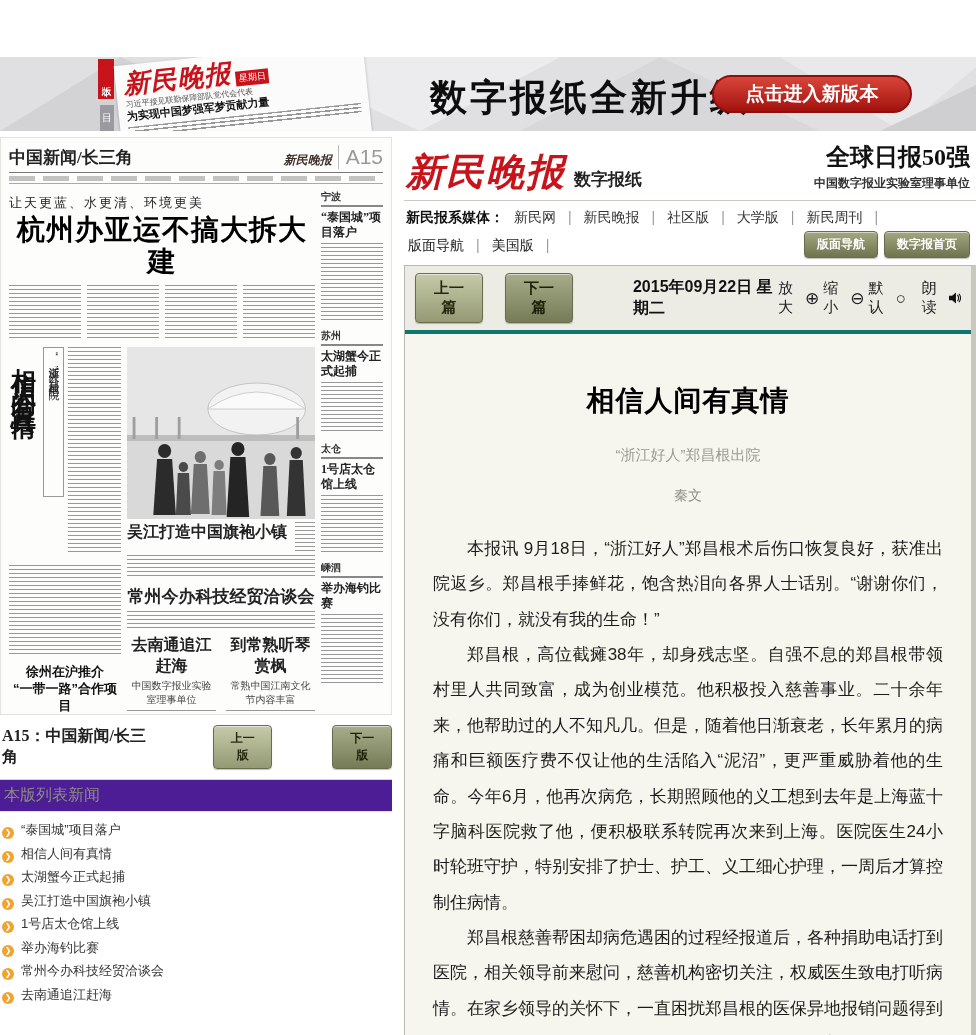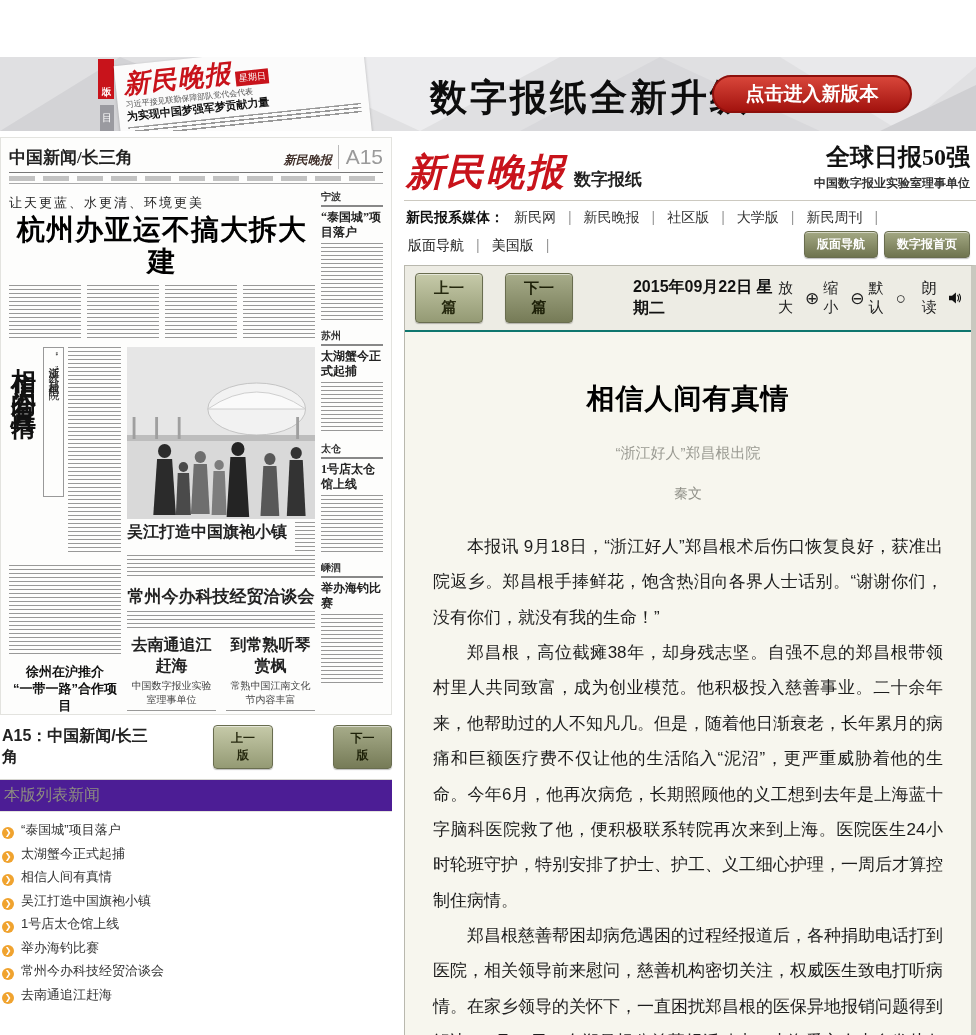--- a/index.html
+++ b/index.html
@@ -80,21 +80,21 @@
   
   .btn { display:inline-block; border-radius:4px; font-weight:bold; cursor:pointer; text-align:center;
          border:1px solid #696d4f; box-shadow:inset 0 1px 0 rgba(255,255,255,.55), 0 1px 1px rgba(0,0,0,.25); }
   .btn-lt { background:linear-gradient(#c6caa9,#949a74); color:#26290f; }
   .btn-dk { background:linear-gradient(#a7ac8a,#767b57); color:#1d2008; }
   .btn-wt { background:linear-gradient(#a3a883,#6f744f); color:#fff; }
   .btn-md { padding:5px 14px; font-size:15px; }
   .btn-sm { padding:4px 12px; font-size:12px; }
 
   
-  .page-bar { display:flex; align-items:center; margin:10px 0 0 2px; }
+  .page-bar { display:flex; align-items:center; margin:10px 0 0 2px;font-family:Liberation Serif, serif; }
   .page-bar .lbl { font-size:16px; font-weight:bold; color:#222; }
   .page-bar .b1 { margin-left:62px; }
   .page-bar .b2 { margin-left:60px; }
   .list-head { margin-top:10px; border-top:1px solid #d6d6d0; border-bottom:1px solid #e4e4de;
                background:#4c1d95; color:#8d8d80; font-size:16px; padding:5px 4px; }
   .news-list { list-style:none; padding:6px 2px 0; }
   .news-list li { font-size:13px; color:#333; line-height:23.5px; white-space:nowrap; cursor:pointer; }
   .bullet { display:inline-block; width:12px; height:12px; border-radius:50%; background:#f0a32f; color:#fff;
             font-size:8px; line-height:12px; text-align:center; margin-right:7px; vertical-align:-1px; }
 
@@ -112,21 +112,21 @@
   .media-label { font-weight:bold; color:#111; }
   .media-links { display:inline; color:#333; }
   .mlink { cursor:pointer; padding:0 6px; }
   .mlink:after { content:"|"; color:#999; margin-left:12px; }
   .media-row2 { margin-top:10px; }
   .nav-btns { position:absolute; right:6px; top:30px; display:flex; gap:6px; }
 
   .reader-panel { margin-top:4px; border:1px solid #b9b8ae; border-right:5px solid #c9c8bf;
                   background:#f7f6ee; }
   .toolbar { display:flex; align-items:center; background:#edece4; padding:7px 10px;
-             border-bottom:2px solid #0f766e; }
+             border-bottom:4px solid #0f766e; }
   .tb-gap { width:26px; }
   .tb-date { font-size:16px; font-weight:bold; color:#111; margin-left:60px; }
   .tb-ctrls { margin-left:auto; display:flex; align-items:center; gap:4px; font-size:15px; color:#222; }
   .tb-ctrls .ic { font-size:17px; line-height:1; cursor:pointer; }
   .ctrl { cursor:pointer; }
   .spk { width:16px; height:14px; cursor:pointer; }
 
   .article { padding:14px 28px 10px; min-height:688px; }
   .a-title { text-align:center; font-size:28px; font-weight:bold; color:#000; margin-top:34px; letter-spacing:1px; }
   .a-sub { text-align:center; font-size:15px; color:#9a9a92; margin-top:26px; }
@@ -298,22 +298,22 @@
 
       <div class="page-bar">
         <span class="lbl">A15：中国新闻/长三角</span>
         <span class="btn btn-lt btn-sm b1">上一版</span>
         <span class="btn btn-dk btn-sm b2">下一版</span>
       </div>
 
       <div class="list-head">本版列表新闻</div>
       <ul class="news-list">
         <li><span class="bullet">❯</span><span>“泰国城”项目落户</span></li>
+        <li><span class="bullet">❯</span><span>相信人间有真情</span></li>
         <li><span class="bullet">❯</span><span>太湖蟹今正式起捕</span></li>
-        <li><span class="bullet">❯</span><span>相信人间有真情</span></li>
         <li><span class="bullet">❯</span><span>吴江打造中国旗袍小镇</span></li>
         <li><span class="bullet">❯</span><span>1号店太仓馆上线</span></li>
         <li><span class="bullet">❯</span><span>举办海钓比赛</span></li>
         <li><span class="bullet">❯</span><span>常州今办科技经贸洽谈会</span></li>
         <li><span class="bullet">❯</span><span>去南通追江赶海</span></li>
         <li></li>
 
       </ul>
     </div>
 

